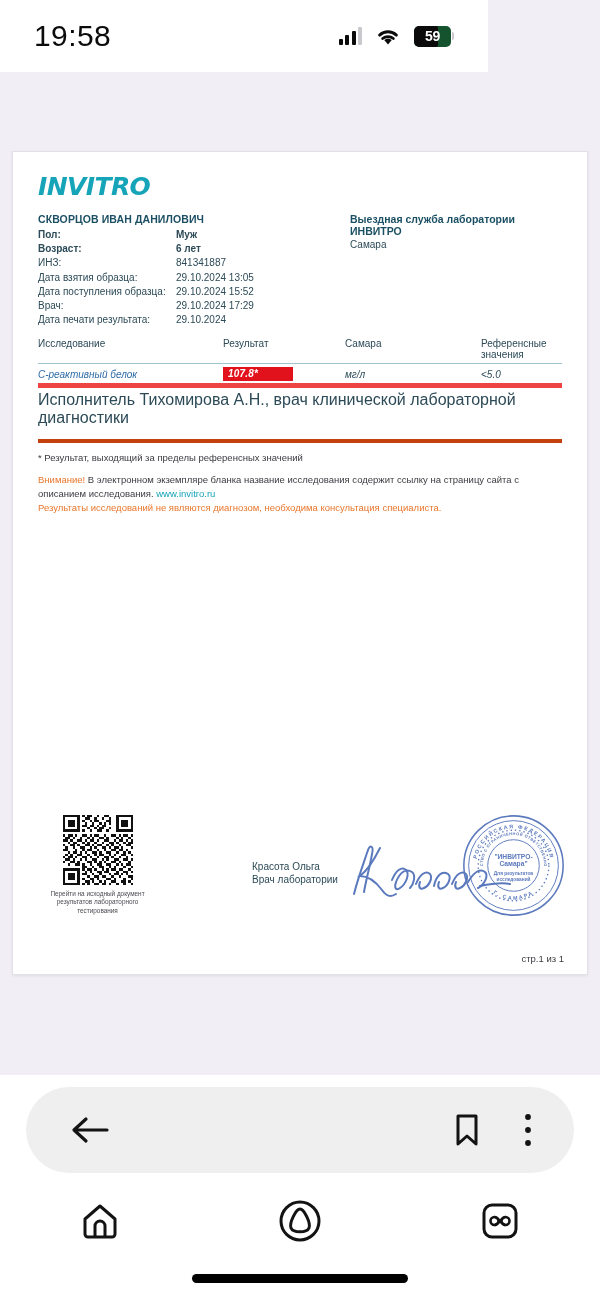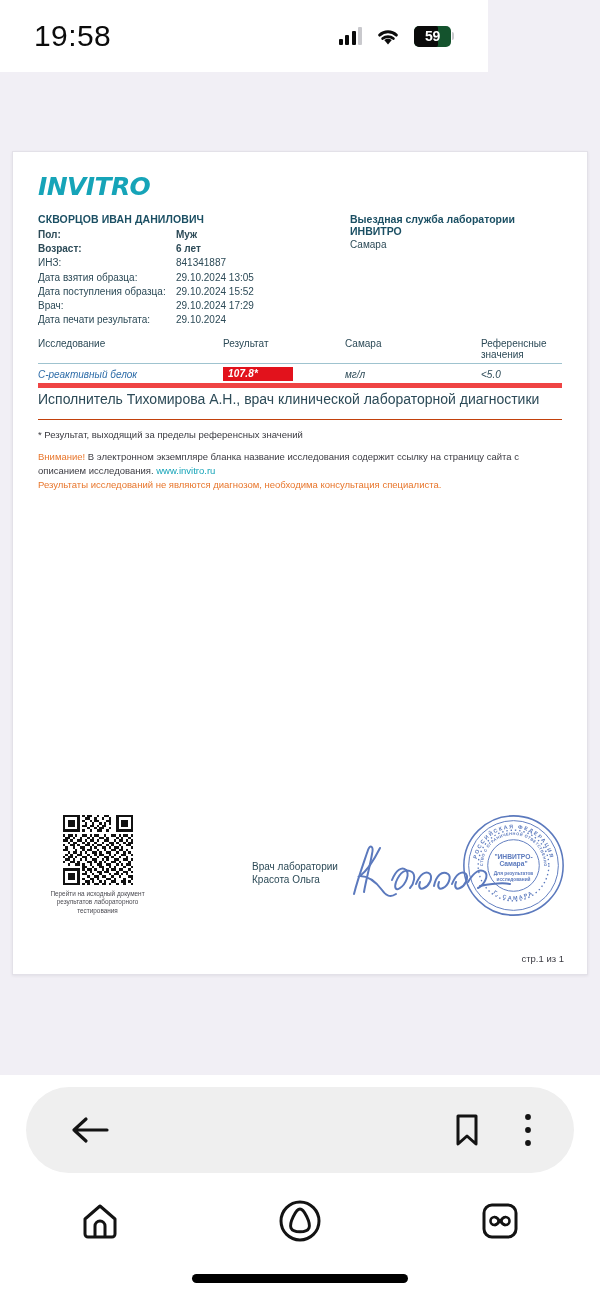--- a/index.html
+++ b/index.html
@@ -87,22 +87,22 @@
   .c2 { width:122px; }
   .c3 { width:120px; }
   .c4 { flex:1;margin-left:16px; }
   .analyte { color:#2d6ca8; }
   .badge {
     display:inline-block; background:#e2121c; color:#ffffff;
     font-weight:700; font-size:10px; padding:1px 5px 2px 5px;
     min-width:70px; letter-spacing:0.2px;
   }
   .performer {
-    margin:3px 11px 0 11px; font-size:14px; color:#2c4a57;
-    border-bottom:1px solid #c2410c; padding-bottom:12px;
+    margin:3px 11px 0 11px; font-size:16px; color:#2c4a57;
+    border-bottom:4px solid #c2410c; padding-bottom:12px;
   }
   .footnote {
     margin:9px 11px 0 11px; font-size:9.5px; color:#3a3a40;
   }
   .warnblock { margin:10px 11px 0 11px; font-size:9.5px; line-height:13.5px; }
   .warn-word { color:#e8762c; }
   .warn-body { color:#3b3b42; }
   .link { color:#16a4b8; }
   .warn2 { color:#e8762c; margin-top:1px; }
 
@@ -494,22 +494,22 @@
             <rect x="19" y="28" width="1" height="1"></rect>
               <rect x="22" y="28" width="1" height="1"></rect>
               <rect x="25" y="28" width="1" height="1"></rect>
               <rect x="28" y="28" width="1" height="1"></rect>
           </g>
         </svg>
         <div class="qrcap">Перейти на исходный документ результатов лабораторного тестирования</div>
       </div>
 
       <div class="sig">
+        <div class="sig-lbl">Красота Ольга</div>
         <div class="sig-lbl">Врач лаборатории</div>
-        <div class="sig-lbl">Красота Ольга</div>
         <svg class="sig-mark" viewBox="0 0 170 62">
           <g fill="none" stroke="#5b79bd" stroke-width="2" stroke-linecap="round">
             <path d="M10 54 C14 38 20 22 24 10 C26 4 30 6 28 14 C26 26 22 40 20 52"></path>
             <path d="M36 8 C30 20 24 30 16 36 C24 36 32 42 38 50 C42 56 46 58 52 54"></path>
             <path d="M48 40 C52 30 58 26 62 30 C66 34 62 44 56 48 C52 51 50 48 52 42 C56 32 62 28 68 32 C72 35 70 44 66 48"></path>
             <path d="M72 44 C76 34 82 30 86 34 C89 38 85 46 80 48 C76 50 74 47 76 42"></path>
             <path d="M90 46 C92 36 98 30 104 34 C108 37 104 46 99 48 C95 50 93 47 95 42"></path>
             <path d="M108 44 C112 34 118 30 122 34 C125 38 121 46 116 48 C112 50 110 47 112 42"></path>
             <path d="M124 42 C130 32 136 28 141 32 C145 36 140 45 134 48"></path>
             <path d="M136 46 C146 44 156 42 166 44"></path>

